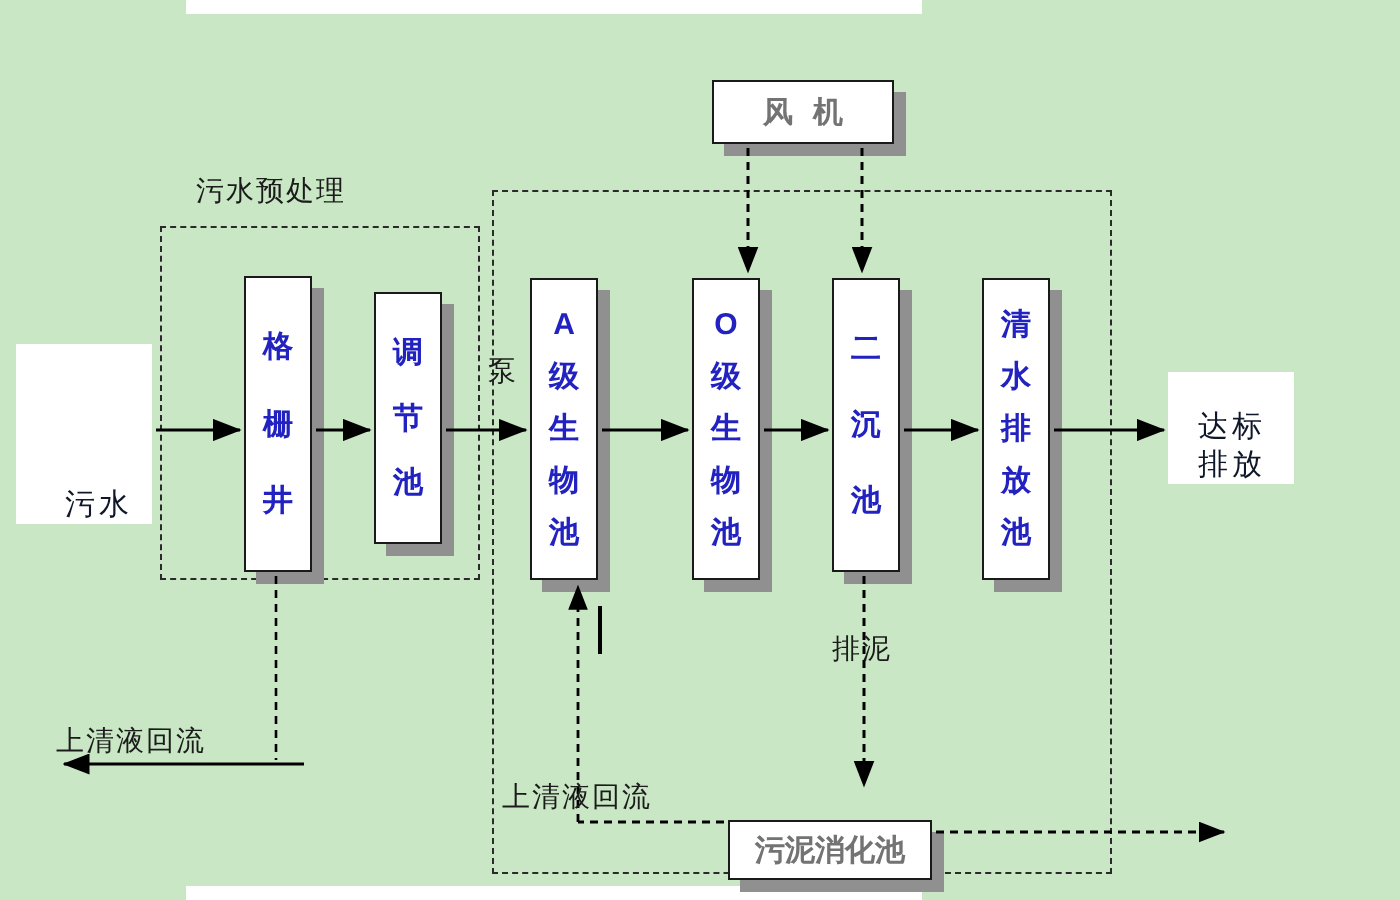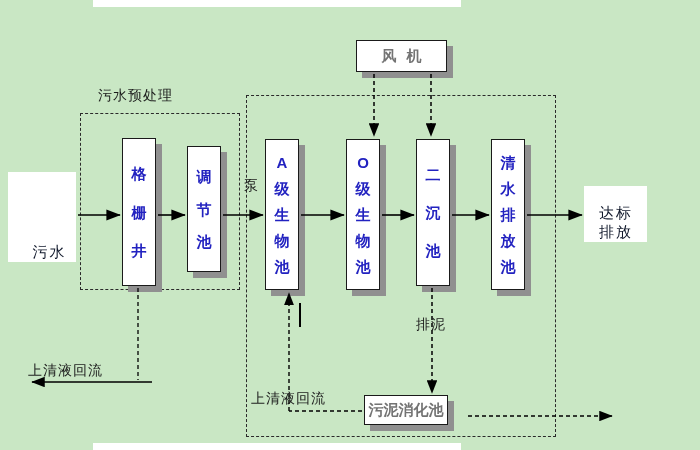--- a/index.html
+++ b/index.html
@@ -139,21 +139,21 @@
       <span>清</span>
       <span>水</span>
       <span>排</span>
       <span>放</span>
       <span>池</span>
     </div>
 
   <div class="hbox spaced" style="left:356px;top:40px;width:91px;height:32px">
     <span>风机</span>
   </div>
-  <div class="hbox" style="left:364px;top:395px;width:84px;height:30px">
+  <div class="hbox" style="left:364px;top:410px;width:102px;height:30px">
     <span>污泥消化池</span>
   </div>
 
   <svg class="arrows" viewBox="0 0 700 450">
     <defs>
       <marker id="ah" markerWidth="9" markerHeight="7" refX="8.5" refY="3.5" orient="auto">
         <path d="M0,0 L9,3.5 L0,7 Z" fill="#000"></path>
       </marker>
     </defs>
 

